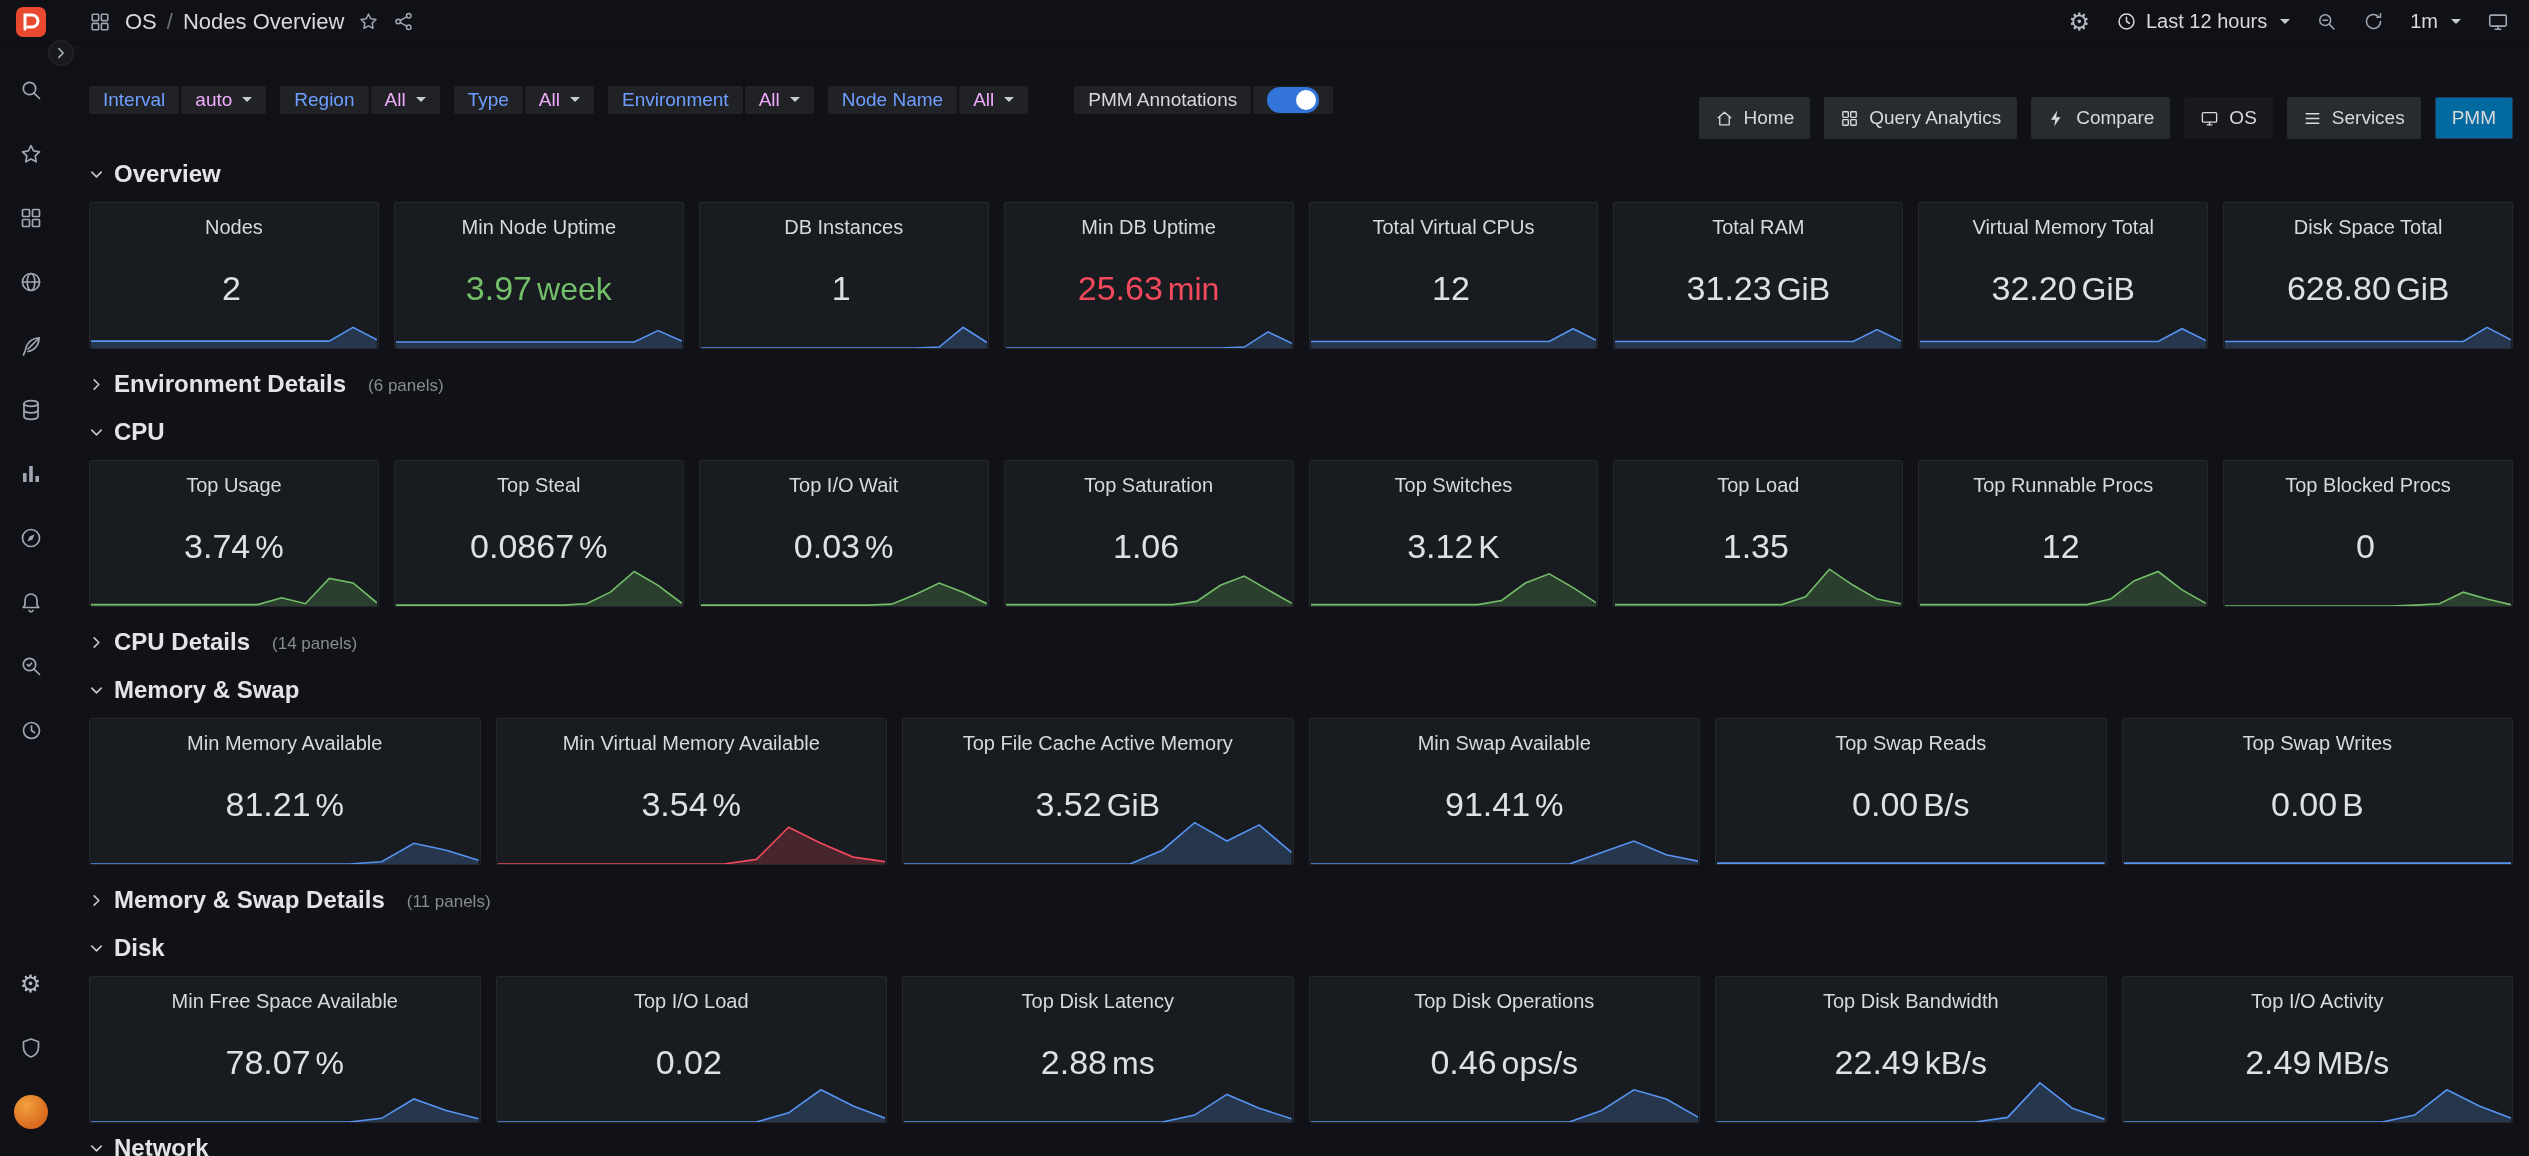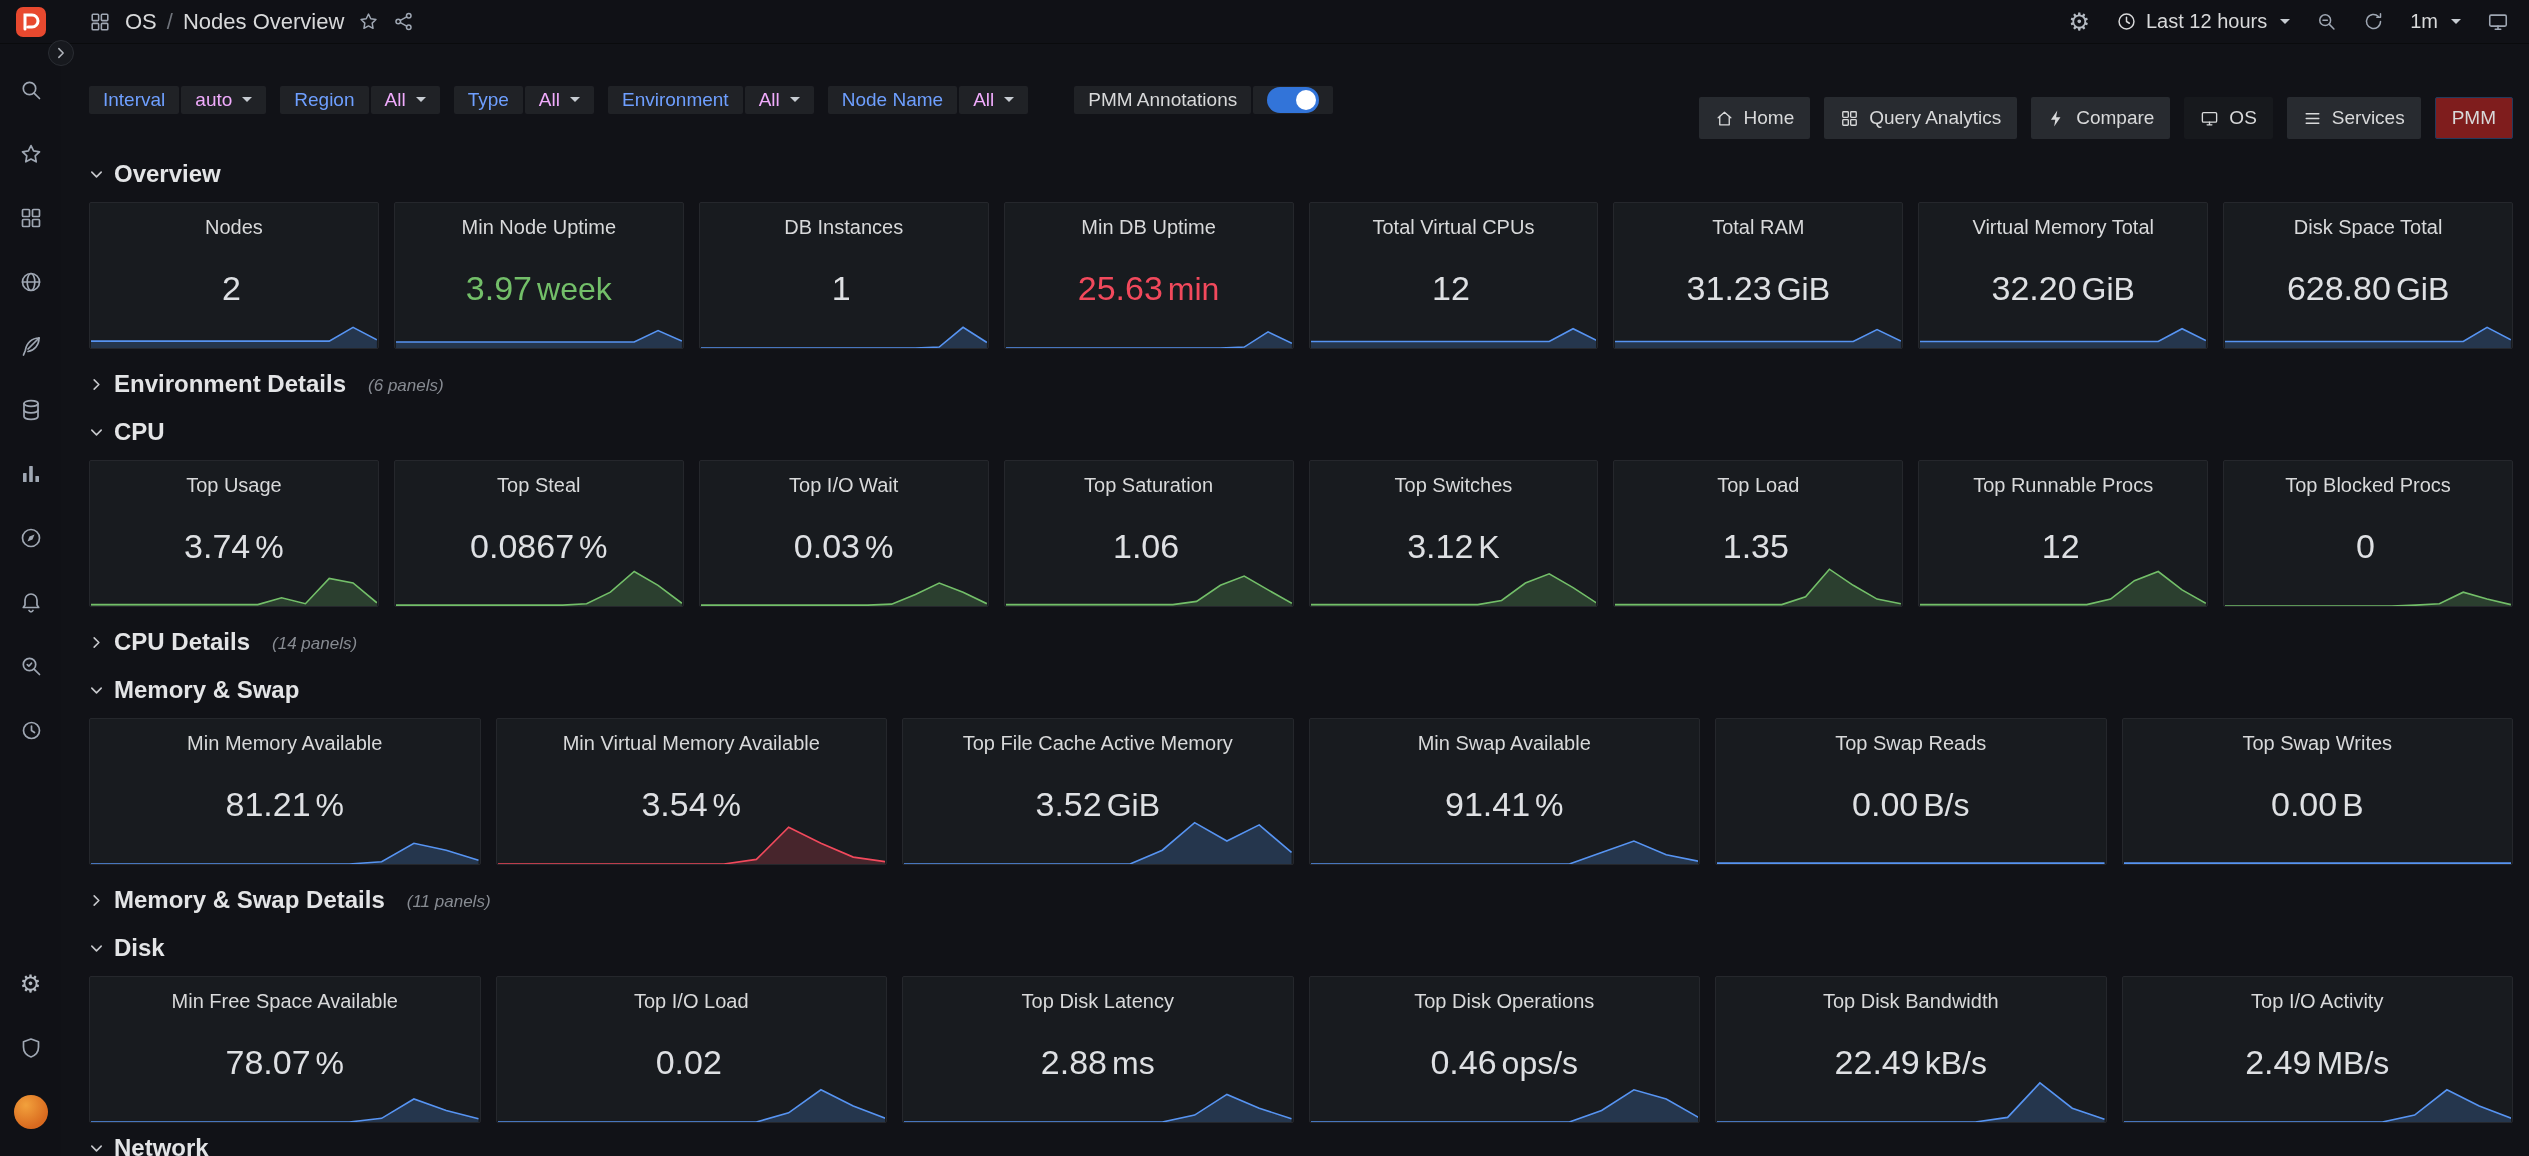--- a/index.html
+++ b/index.html
@@ -56,30 +56,30 @@
   .chip.lbl { color: #6e9fff; font-weight: 500; }
   .chip.val { color: #f0abfc; cursor: pointer; gap: 6px; text-align: center; }
   .ann-group { margin-left: 32px; }
   .toggle { width: 52px; height: 26px; border-radius: 14px; background: #3a3f46; position: relative; cursor: pointer; }
   .toggle.on { background: #3274d9; }
   .toggle .knob { position: absolute; top: 3px; left: 3px; width: 20px; height: 20px; border-radius: 50%; background: #fff; }
   .toggle.on .knob { left: auto; right: 3px; }
   .toolbar-right { margin-left: auto; display: flex; align-items: center; }
   .link-chip { height: 42px; display: flex; align-items: center; gap: 10px; padding: 0 16px; margin-left: 14px; background: #282b30; border: none; border-radius: 2px; font-size: 19px; color: #d8d9da; cursor: pointer; margin-top: 37px; }
   .link-chip.darker { background: #17191d; }
-  .link-chip.pmm { background: #7f1d1d; border: 1px solid #233a5c; }
+  .link-chip.pmm { background: #0369a1; border: 1px solid #233a5c; }
 
   
   .content { flex: 1; padding: 0 16px 0 28px; overflow: hidden; }
   .sec-header { display: flex; align-items: center; gap: 10px; cursor: pointer; margin: 18px 0 13px; height: 30px; }
   .sec-header.first { margin-top: 8px; }
   .sec-header.collapsed { margin: 20px 0 0 0; }
   .sec-header.tight { margin-top: 10px; }
   .sec-title { font-size: 24px; font-weight: 700; color: #e3e4e6; }
-  .sec-count { font-size: 17px; font-style: italic; color: #878b92; margin-left: 12px; padding-top: 3px; }
+  .sec-count { font-size: 17px; color: #878b92; margin-left: 12px; padding-top: 3px; }
   .chev { color: #c7c8cc; }
 
   .stat-row { display: grid; gap: 15px; height: 147px; }
   .cols-8 { grid-template-columns: repeat(8, 1fr); }
   .cols-6 { grid-template-columns: repeat(6, 1fr); }
   .stat-panel { position: relative; background: #181b1f; border: 1px solid #25272c; border-radius: 2px; overflow: hidden; cursor: pointer; }
   .stat-title { text-align: center; padding-top: 13px; font-size: 20px; color: #d8d9da; }
   .stat-value { position: absolute; left: 0; right: 0; top: 47%; text-align: center; color: #dee0e3; font-weight: 500; line-height: 1; }
   .stat-value .num { font-size: 34px; }
   .stat-value .unit { font-size: 32px; margin-left: 5px; }

